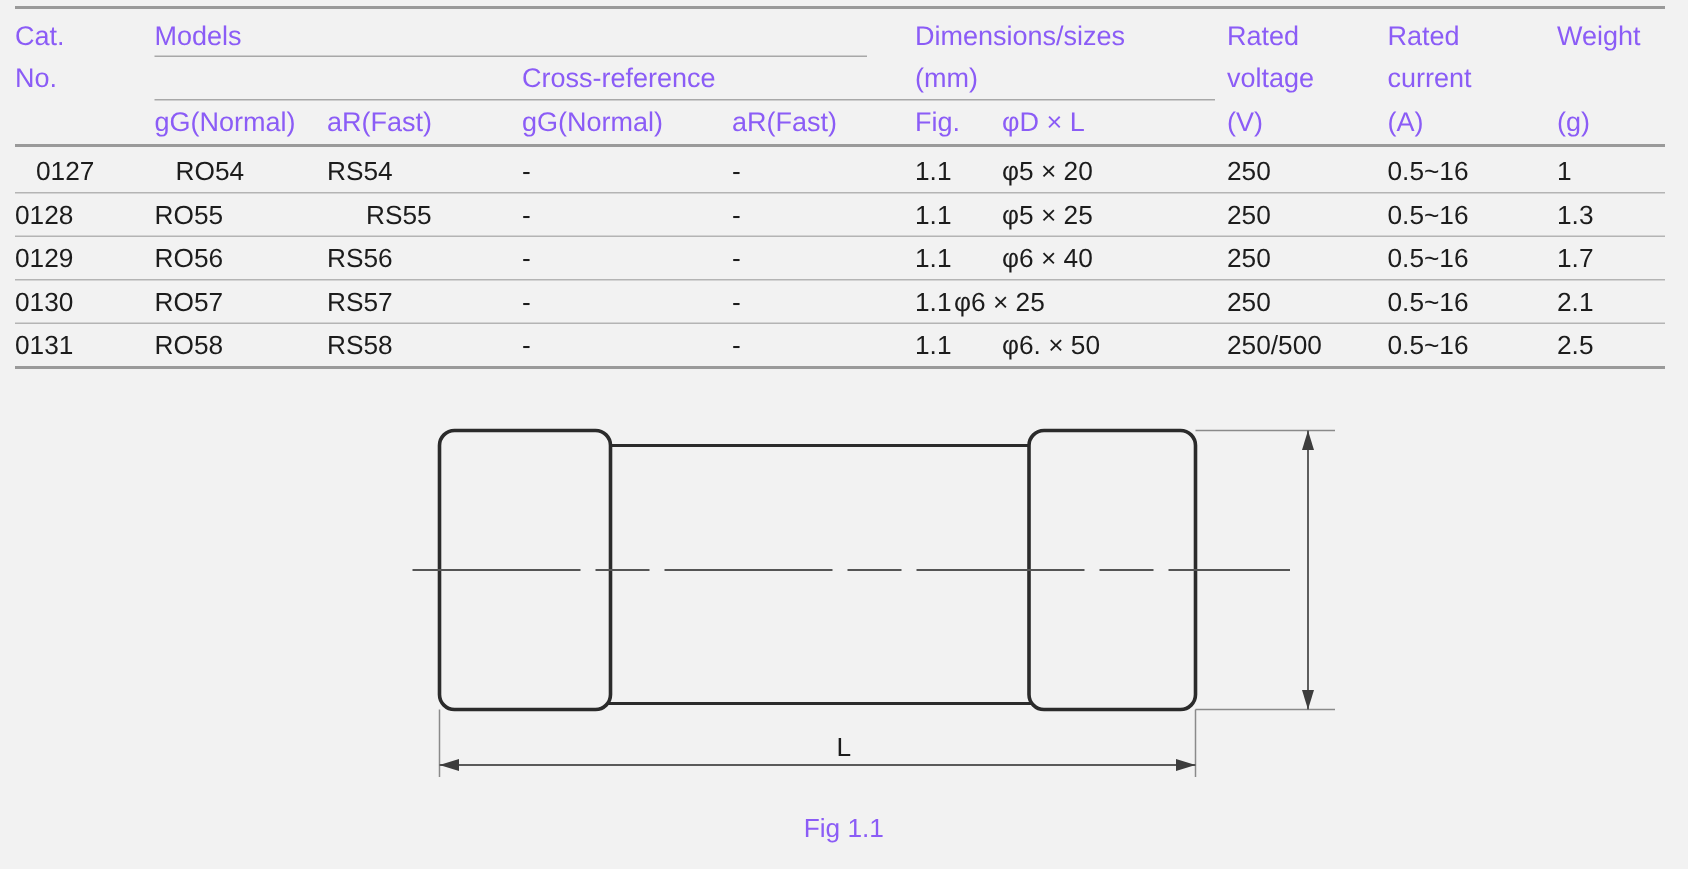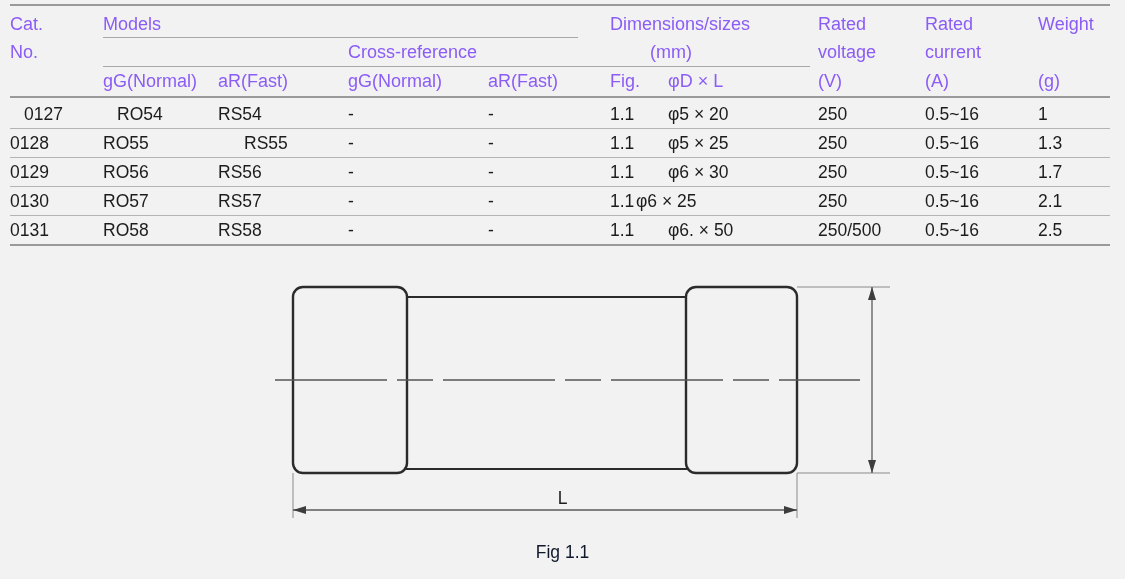--- a/index.html
+++ b/index.html
@@ -84,21 +84,21 @@
   #drawing svg {
     display: block;
   }
   .fig-caption {
     position: absolute;
     left: 0;
     top: 272px;
     width: 1125px;
     text-align: center;
     font-size: 17.5px;
-    color: #0f172a;
+    color: #8b5cf6;
   }
   .l-label {
     position: absolute;
     left: 0;
     top: 218px;
     width: 1125px;
     text-align: center;
     font-size: 17.5px;
     color: #1c1c1c;
   }
@@ -118,21 +118,21 @@
 
   <div class="hdr-cell" style="left:338px; top:38px;">Cross-reference</div>
   <div class="subrule" style="left:93px; top:62px; width:475px;"></div>
 
   <div class="hdr-cell" style="left:93px; top:67px;">gG(Normal)</div>
   <div class="hdr-cell" style="left:208px; top:67px;">aR(Fast)</div>
   <div class="hdr-cell" style="left:338px; top:67px;">gG(Normal)</div>
   <div class="hdr-cell" style="left:478px; top:67px;">aR(Fast)</div>
 
   <div class="hdr-cell" style="left:600px; top:10px;">Dimensions/sizes</div>
-  <div class="hdr-cell" style="left:600px; top:38px;margin-left:40px;">(mm)</div>
+  <div class="hdr-cell" style="left:600px; top:38px;">(mm)</div>
   <div class="subrule" style="left:568px; top:62px; width:232px;"></div>
 
   <div class="hdr-cell" style="left:600px; top:67px;">Fig.</div>
   <div class="hdr-cell" style="left:658px; top:67px;">φD × L</div>
 
   <div class="hdr-cell" style="left:808px; top:10px;">Rated</div>
   <div class="hdr-cell" style="left:808px; top:38px;">voltage</div>
   <div class="hdr-cell" style="left:808px; top:67px;">(V)</div>
 
   <div class="hdr-cell" style="left:915px; top:10px;">Rated</div>
@@ -172,21 +172,21 @@
   </div>
   <div class="rowline" style="top:153px;"></div>
 
   <div>
     <div class="cellabs" style="left:0px;    top:158px;">0129</div>
     <div class="cellabs" style="left:93px;   top:158px;">RO56</div>
     <div class="cellabs" style="left:208px;  top:158px;">RS56</div>
     <div class="dash" style="left:338px;  top:158px;">-</div>
     <div class="dash" style="left:478px;  top:158px;">-</div>
     <div class="cellabs" style="left:600px;  top:158px;">1.1</div>
-    <div class="cellabs" style="left:658px;  top:158px;">φ6 × 30</div>
+    <div class="cellabs" style="left:658px;  top:158px;">φ6 × 40</div>
     <div class="cellabs" style="left:808px;  top:158px;">250</div>
     <div class="cellabs" style="left:915px;  top:158px;">0.5~16</div>
     <div class="cellabs" style="left:1028px; top:158px;">1.7</div>
   </div>
   <div class="rowline" style="top:182px;"></div>
 
   <div>
     <div class="cellabs" style="left:0px;    top:187px;">0130</div>
     <div class="cellabs" style="left:93px;   top:187px;">RO57</div>
     <div class="cellabs" style="left:208px;  top:187px;">RS57</div>

